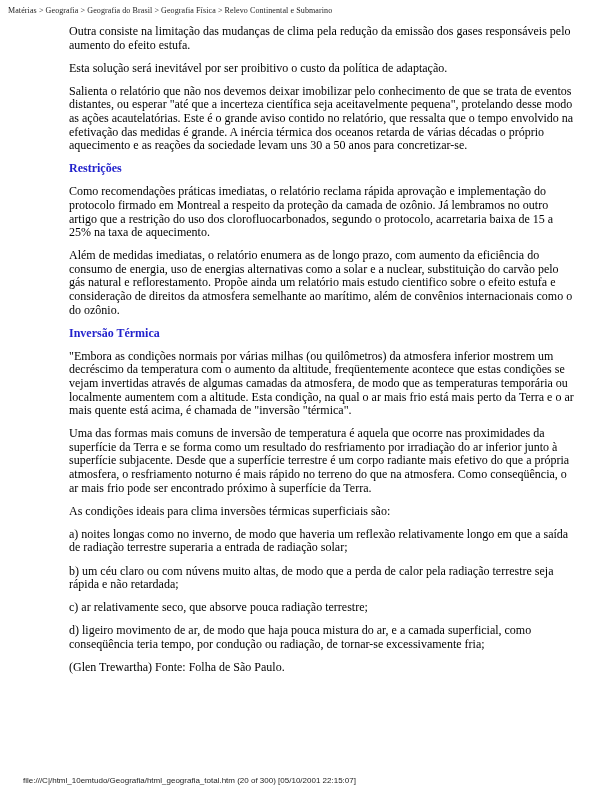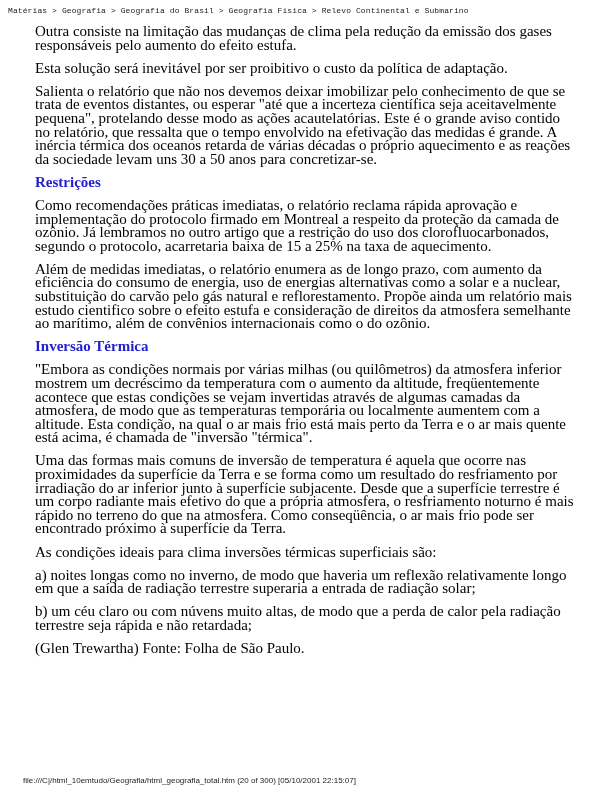--- a/index.html
+++ b/index.html
@@ -10,37 +10,38 @@
     height: 792px;
     background: var(--bg, #ffffff);
     font-family: "Liberation Serif", serif;
     color: var(--ink, #000000);
     overflow: hidden;
   }
   .breadcrumb {
     position: absolute;
     top: 6px;
     left: 8px;
-    font-family: Liberation Mono, monospace;
+    font-family: Liberation Serif, serif;
     font-size: 8px;
     color: #1c1c1c;
     letter-spacing: 0.1px;
     white-space: nowrap;
   }
   .content {
     position: absolute;
     top: 25px;
     left: 35px;
     width: 542px;
   }
   .content p {
-    font-size: 15px;
+    font-size: 12px;
     line-height: 13.6px;
     margin-bottom: 9.5px;
     text-align: left;
+    margin-left: 34px;
   }
   .content p.heading {
     color: var(--heading, #2222cc);
     font-weight: bold;
   }
   .attribution b { font-weight: normal; }
   .footer {
     position: absolute;
     left: 15px;
     bottom: 7px;
@@ -64,18 +65,20 @@
     <p>Salienta o relatório que não nos devemos deixar imobilizar pelo conhecimento de que se trata de eventos distantes, ou esperar "até que a incerteza científica seja aceitavelmente pequena", protelando desse modo as ações acautelatórias. Este é o grande aviso contido no relatório, que ressalta que o tempo envolvido na efetivação das medidas é grande. A inércia térmica dos oceanos retarda de várias décadas o próprio aquecimento e as reações da sociedade levam uns 30 a 50 anos para concretizar-se.</p>
     <p class="heading">Restrições</p>
     <p>Como recomendações práticas imediatas, o relatório reclama rápida aprovação e implementação do protocolo firmado em Montreal a respeito da proteção da camada de ozônio. Já lembramos no outro artigo que a restrição do uso dos clorofluocarbonados, segundo o protocolo, acarretaria baixa de 15 a 25% na taxa de aquecimento.</p>
     <p>Além de medidas imediatas, o relatório enumera as de longo prazo, com aumento da eficiência do consumo de energia, uso de energias alternativas como a solar e a nuclear, substituição do carvão pelo gás natural e reflorestamento. Propõe ainda um relatório mais estudo cientifico sobre o efeito estufa e consideração de direitos da atmosfera semelhante ao marítimo, além de convênios internacionais como o do ozônio.</p>
     <p class="heading">Inversão Térmica</p>
     <p>"Embora as condições normais por várias milhas (ou quilômetros) da atmosfera inferior mostrem um decréscimo da temperatura com o aumento da altitude, freqüentemente acontece que estas condições se vejam invertidas através de algumas camadas da atmosfera, de modo que as temperaturas temporária ou localmente aumentem com a altitude. Esta condição, na qual o ar mais frio está mais perto da Terra e o ar mais quente está acima, é chamada de "inversão "térmica".</p>
     <p>Uma das formas mais comuns de inversão de temperatura é aquela que ocorre nas proximidades da superfície da Terra e se forma como um resultado do resfriamento por irradiação do ar inferior junto à superfície subjacente. Desde que a superfície terrestre é um corpo radiante mais efetivo do que a própria atmosfera, o resfriamento noturno é mais rápido no terreno do que na atmosfera. Como conseqüência, o ar mais frio pode ser encontrado próximo à superfície da Terra.</p>
     <p>As condições ideais para clima inversões térmicas superficiais são:</p>
     <p>a) noites longas como no inverno, de modo que haveria um reflexão relativamente longo em que a saída de radiação terrestre superaria a entrada de radiação solar;</p>
     <p>b) um céu claro ou com núvens muito altas, de modo que a perda de calor pela radiação terrestre seja rápida e não retardada;</p>
+    <p>c) ar relativamente seco, que absorve pouca radiação terrestre;</p>
+    <p>d) ligeiro movimento de ar, de modo que haja pouca mistura do ar, e a camada superficial, como conseqüência teria tempo, por condução ou radiação, de tornar-se excessivamente fria;</p>
     <p class="attribution"><b>(Glen Trewartha)</b><span> Fonte: Folha de São Paulo.</span></p>
   </div>
 
   <div class="footer">file:///C|/html_10emtudo/Geografia/html_geografia_total.htm (20 of 300) [05/10/2001 22:15:07]</div>
 
 </div>
 
 </body></html>

